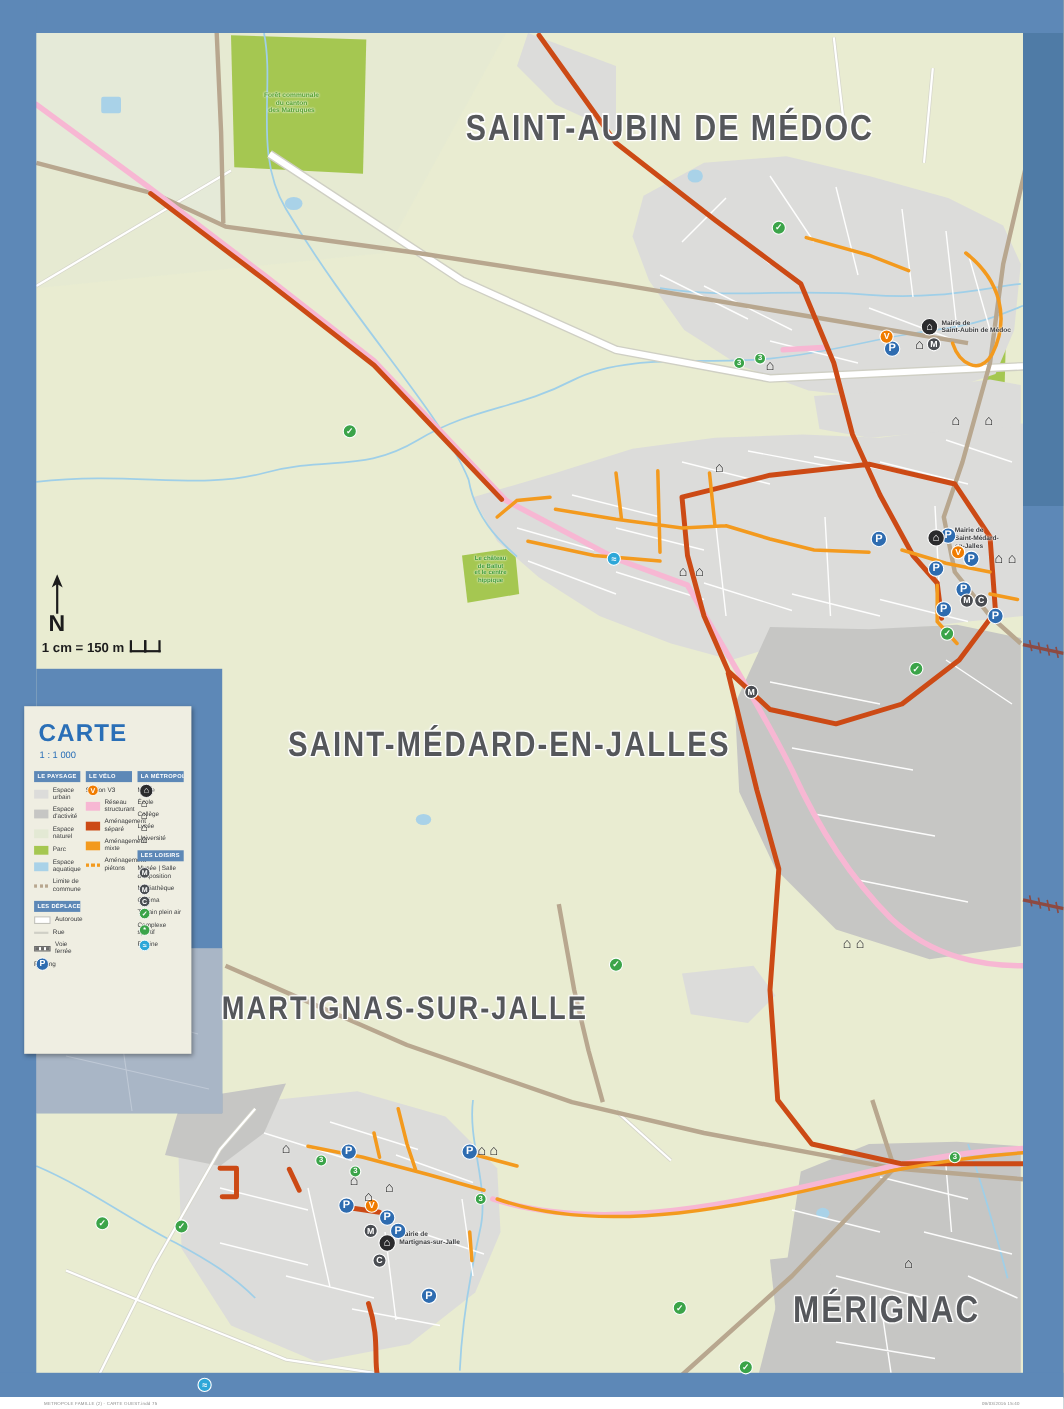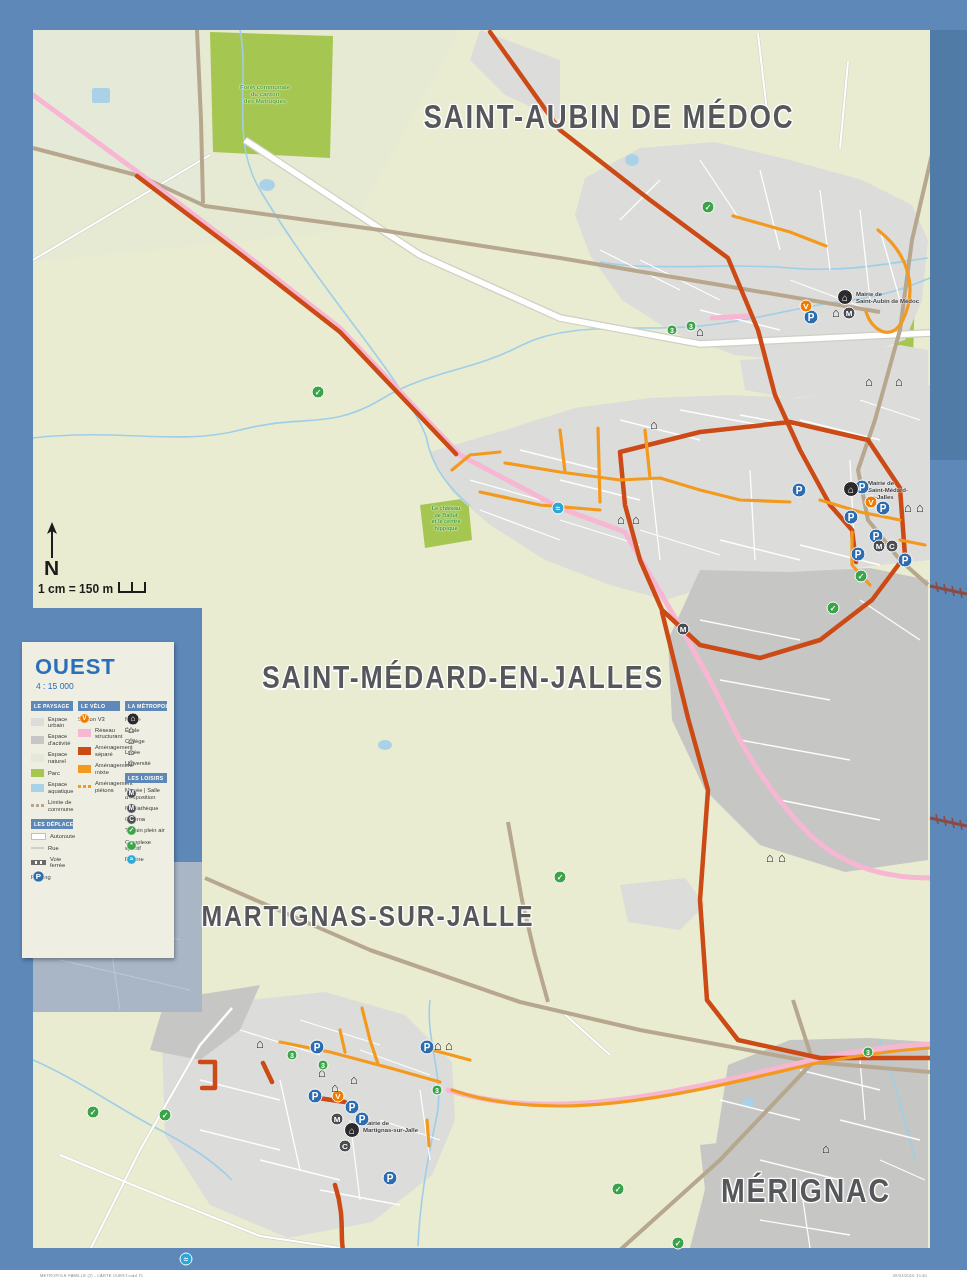--- a/index.html
+++ b/index.html
@@ -289,22 +289,22 @@
       <polygon points="12,0 7,12 12,9 17,12" fill="#1c1c1c"></polygon>
     </svg>
     <div class="n">N</div>
   </div>
   <div id="scaleline">
     <span>1 cm = 150 m</span>
     <span><span class="sbar"></span><span class="sbar"></span></span>
   </div>
 
   <div id="legend">
-    <div class="title">OUEST</div>
-    <div class="sub">4 : 15 000</div>
+    <div class="title">CARTE</div>
+    <div class="sub">1 : 1 000</div>
     <div id="legend-cols">
         <div class="lg-col">
           <div class="lg-h">LE PAYSAGE</div>
           <div class="lg-i">
             <span class="sw box" style="background: rgb(220, 220, 218);"></span>
             <span class="txt">Espace urbain</span>
           </div>
           <div class="lg-i">
             <span class="sw box" style="background: rgb(198, 198, 196);"></span>
             <span class="txt">Espace d'activité</span>

